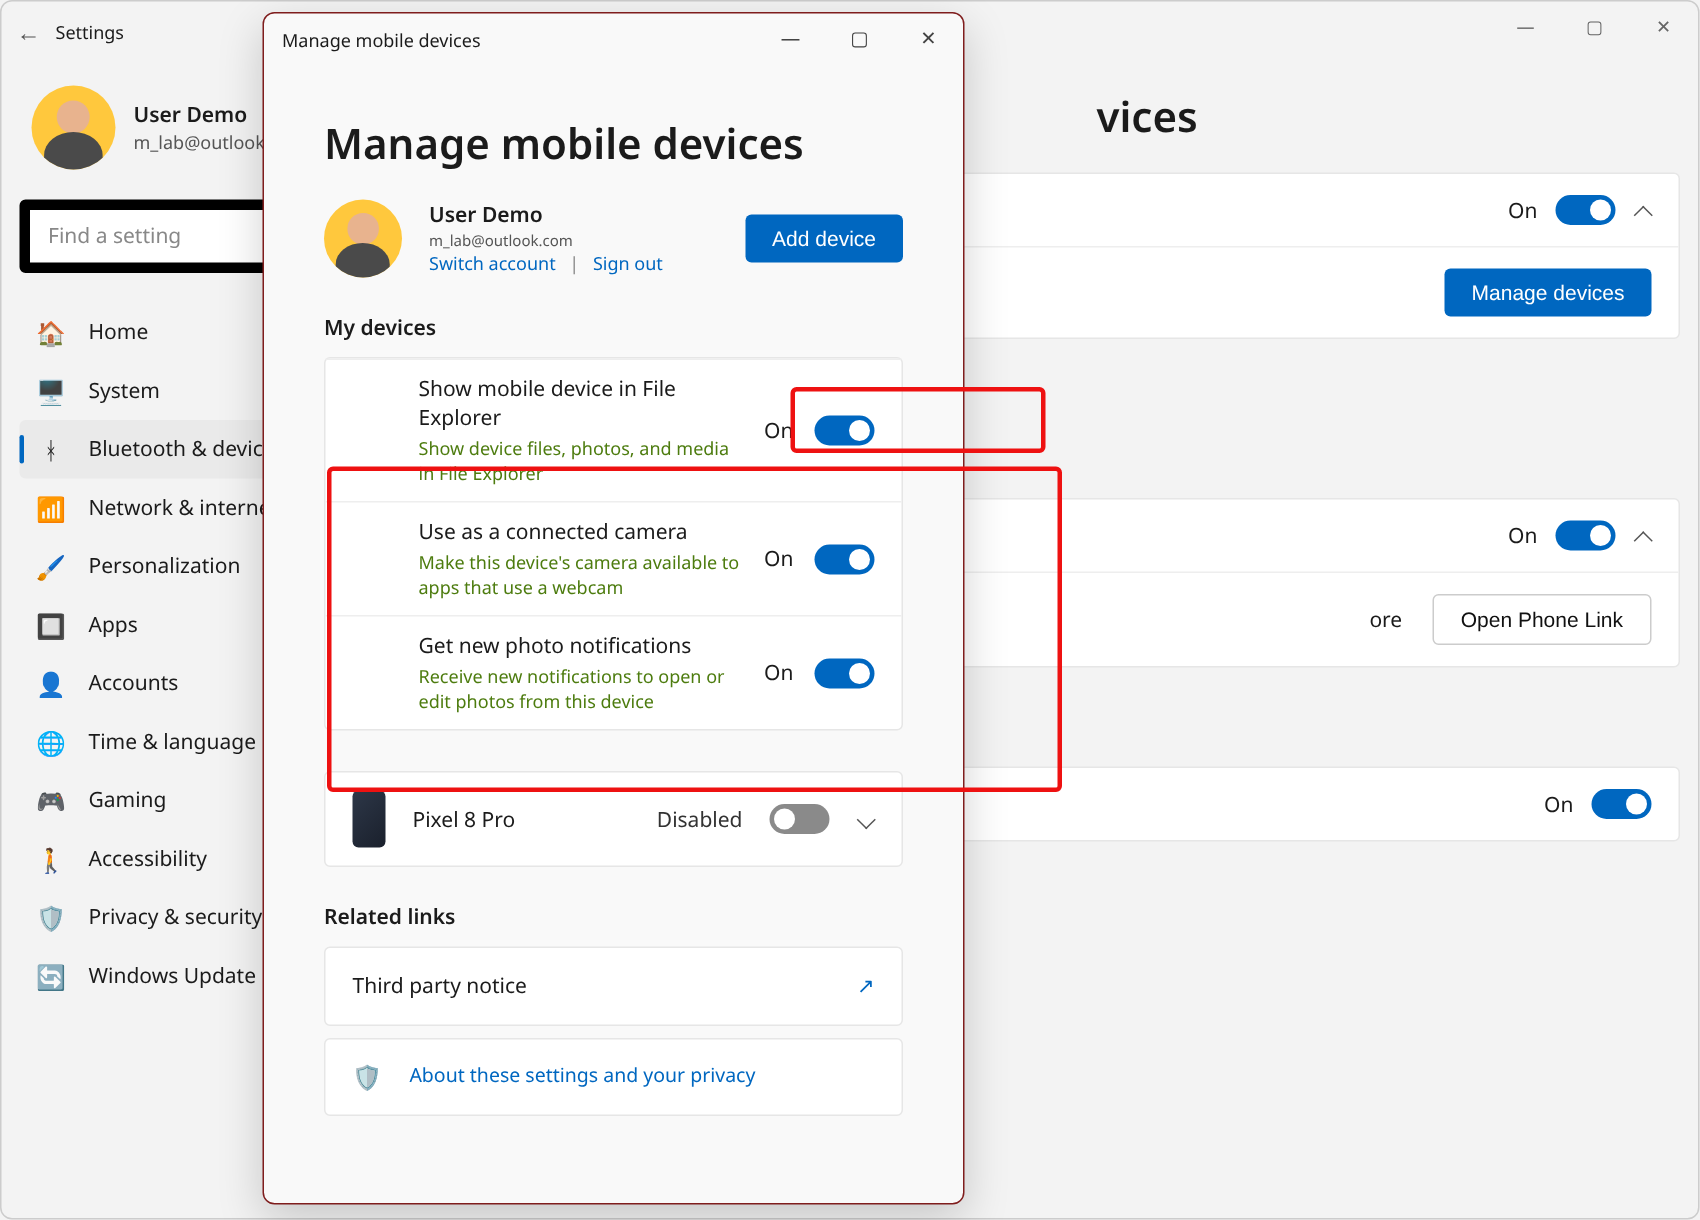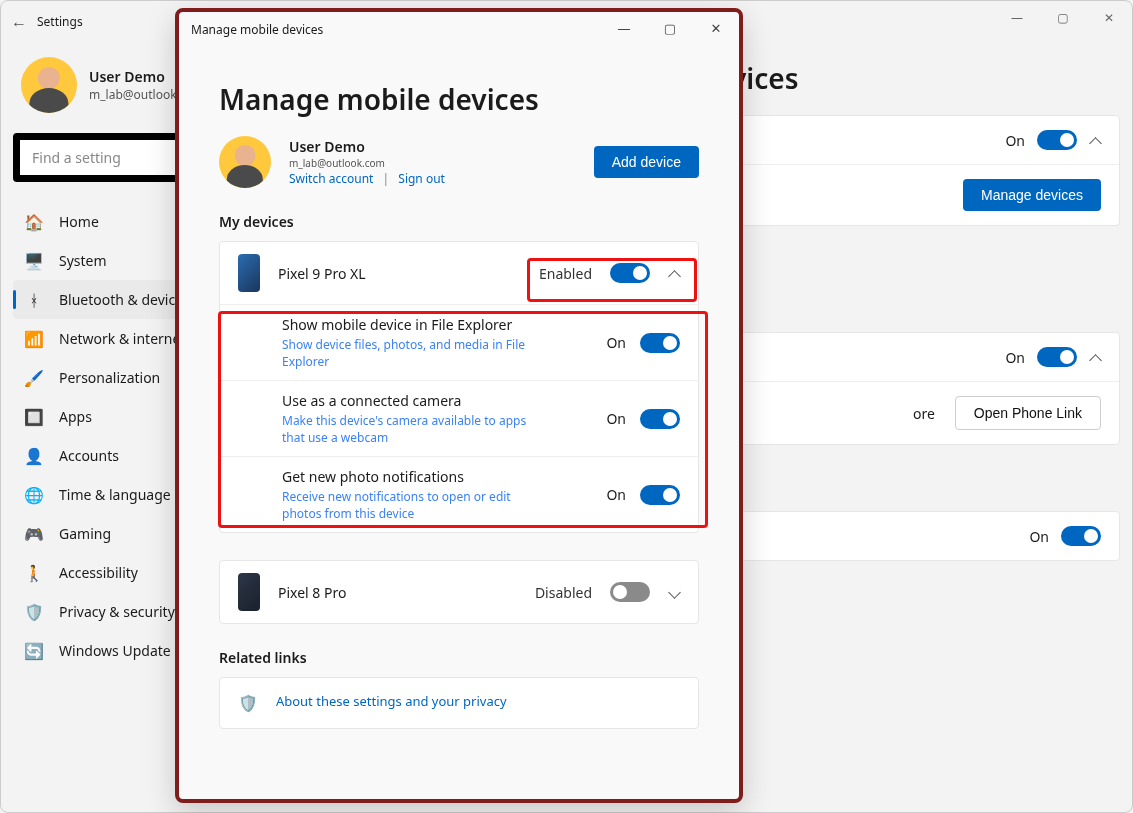--- a/index.html
+++ b/index.html
@@ -46,21 +46,21 @@
   .bg-main { position:absolute; left:300px; right:12px; top:40px; bottom:12px; }
   .bg-h1 { font-size:28px; font-weight:600; margin:18px 0 18px 430px; }
 
   .card { background:#fff; border:1px solid #e6e6e6; border-radius:4px; margin-bottom:6px; }
   .card-row { display:flex; align-items:center; padding:14px 18px; font-size:14px; }
   .label-right { margin-left:auto; display:flex; align-items:center; gap:12px; }
   .btn-primary { background:#0067c0; color:#fff; border:none; padding:8px 18px; border-radius:4px; font-size:14px; }
   .btn-outline { background:#fff; color:#111; border:1px solid #ccc; padding:8px 18px; border-radius:4px; font-size:14px; }
 
   
-  .modal { position:absolute; left:175px; top:8px; width:568px; height:795px; background:#f9f9f9; border:4px solid #7f1d1d; border-radius:8px; box-shadow:0 10px 30px rgba(0,0,0,.18); overflow:hidden; }
+  .modal { position:absolute; left:175px; top:8px; width:468px; height:795px; background:#f9f9f9; border:1px solid #7f1d1d; border-radius:8px; box-shadow:0 10px 30px rgba(0,0,0,.18); overflow:hidden; }
   .modal-title { position:absolute; top:0; left:0; right:0; height:34px; display:flex; align-items:center; padding-left:12px; font-size:12px; }
   .modal-winctrls { position:absolute; right:0; top:0; display:flex; }
   .modal-winctrls div { width:46px; height:32px; display:flex; align-items:center; justify-content:center; font-size:13px; color:#444; }
 
   .modal-body { position:absolute; left:0; right:0; top:44px; bottom:0; padding:0 40px 20px; overflow:hidden; }
   .modal-h1 { font-size:28px; font-weight:600; margin:24px 0 18px; }
 
   .modal-user { display:flex; align-items:center; gap:18px; }
   .modal-user-txt { flex:1; }
   .mu-name { font-size:14px; font-weight:600; }
@@ -73,21 +73,21 @@
 
   .dev-card { background:#fff; border:1px solid #e6e6e6; border-radius:4px; }
   .dev-head { display:flex; align-items:center; padding:12px 18px; gap:18px; }
   .phone-thumb { width:22px; height:38px; border-radius:4px; background:linear-gradient(135deg,#2b6cb0,#1a365d); }
   .dev-name { font-size:14px; flex:1; }
   .dev-status { font-size:14px; color:#333; }
 
   .dev-sub { border-top:1px solid #eee; padding:10px 18px 10px 62px; display:flex; align-items:center; gap:14px; }
   .dev-sub .sub-txt { flex:1; }
   .sub-title { font-size:14px; }
-  .sub-desc { font-size:12px; color:#3b82f6; margin-top:2px; max-width:260px; }
+  .sub-desc { font-size:12px; color:#4d7c0f; margin-top:2px; max-width:260px; }
   .on-label { font-size:14px; }
 
   .red1 { position:absolute; border:3px solid #e11; border-radius:4px; pointer-events:none; }
   .r-top { left:527px; top:258px; width:170px; height:44px; }
   .r-main { left:218px; top:311px; width:490px; height:217px; }
 
   .rel-card { background:#fff; border:1px solid #e6e6e6; border-radius:4px; margin-top:8px; }
   .rel-row { display:flex; align-items:center; padding:16px 18px; font-size:14px; }
   .rel-row .link-icon { margin-left:auto; color:#0067c0; }
   .priv-row { display:flex; align-items:flex-start; gap:18px; padding:14px 18px; }
@@ -239,27 +239,20 @@
           <span class="mu-sep">|</span>
           <a href="#">Sign out</a>
         </div>
       </div>
       <button class="btn-primary">Add device</button>
     </div>
 
     <div class="section-h">My devices</div>
 
     <div class="dev-card">
-      <div class="dev-head">
-        <div class="phone-thumb"></div>
-        <div class="dev-name">Pixel 9 Pro XL</div>
-        <div class="dev-status">Enabled</div>
-        <span class="toggle toggle-on"></span>
-        <span class="chev chev-up"></span>
-      </div>
       <div id="dev1-subs">
           <div class="dev-sub">
             <div class="sub-txt">
               <div class="sub-title">Show mobile device in File Explorer</div>
               <div class="sub-desc">Show device files, photos, and media in File Explorer</div>
             </div>
             <span class="on-label">On</span>
             <span class="toggle toggle-on"></span>
           </div>
           <div class="dev-sub">
@@ -286,20 +279,26 @@
         <div class="phone-thumb" style="background:linear-gradient(135deg,#2d3748,#1a202c)"></div>
         <div class="dev-name">Pixel 8 Pro</div>
         <div class="dev-status">Disabled</div>
         <span class="toggle toggle-off"></span>
         <span class="chev chev-down"></span>
       </div>
     </div>
 
     <div class="section-h">Related links</div>
 
+    <div class="rel-card">
+      <div class="rel-row">
+        <span>Third party notice</span>
+        <span class="link-icon">↗</span>
+      </div>
+    </div>
 
     <div class="rel-card">
       <div class="priv-row">
         <span>🛡️</span>
         <div>
           <div class="priv-link"><a href="#">About these settings and your privacy</a></div>
         </div>
       </div>
     </div>
   </div>

